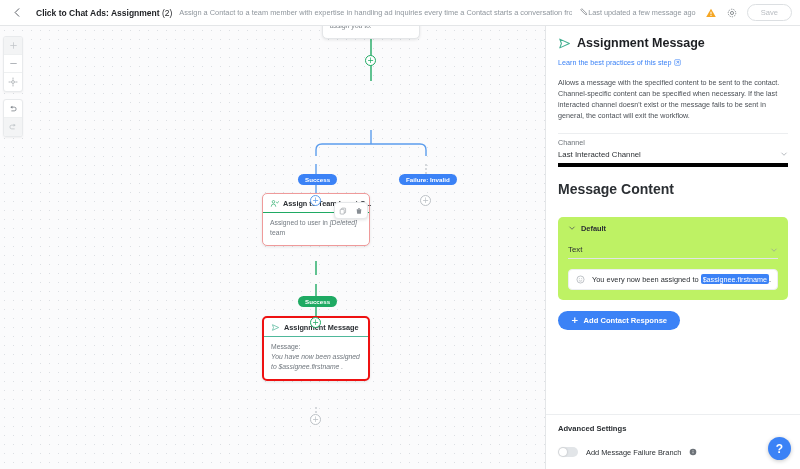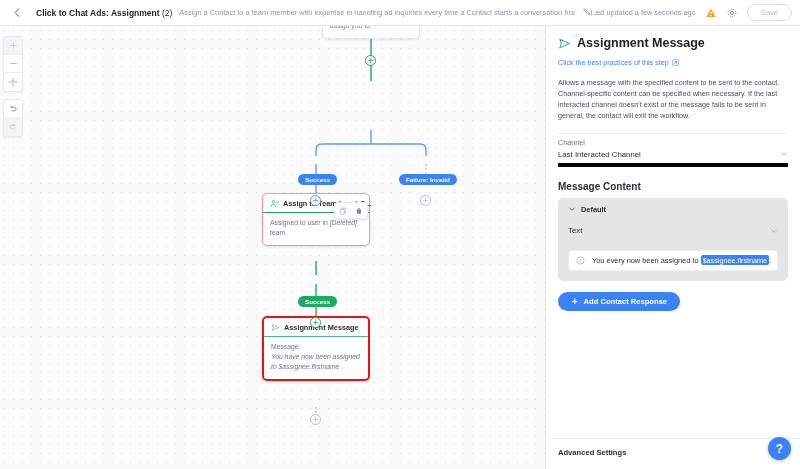--- a/index.html
+++ b/index.html
@@ -204,25 +204,25 @@
   }
   .select-row {
     display: flex; align-items: center; justify-content: space-between;
     border-bottom: 4px solid #000000;
     padding: 3px 0 4px 0; cursor: pointer;
   }
   .select-val { font-size: 7.8px; color: #2b2f33; }
   .chev { width: 8px; height: 8px; display:block; color:#8f969d; }
 
   .section-label {
-    font-size: 10px; font-weight: bold; color: #2b2f33; margin-top: 14px;
+    font-size: 14px; font-weight: bold; color: #2b2f33; margin-top: 14px;
   }
   .content-card {
-    margin-top: 6px;
-    background: #e5e5e5; border-radius: 5px;
+    margin-top: 20px;
+    background: #bef264; border-radius: 5px;
   }
   .card-header {
     display: flex; align-items: center; gap: 5px;
     padding: 7px 10px; font-size: 7.4px; font-weight: bold; color: #2b2f33;
     cursor: pointer;
   }
   .card-body { padding: 2px 10px 10px 10px; }
   .sub-label { font-size: 7.2px; color: #6b7177; margin-bottom: 2px; }
   .select-row.inner { border-bottom: 1px solid #e1e4e7; align-items: flex-end; }
   .msg-row {
@@ -294,21 +294,21 @@
       <span>Click to Chat Ads: Assignment</span>
       <span class="wf-count">(2)</span>
     </div>
     <div class="wf-desc">Assign a Contact to a team member with expertise in handling ad inquiries every time a Contact starts a conversation from a Click to Chat ad.</div>
     <div class="edit-pencil">
       <svg viewBox="0 0 16 16" width="9" height="9">
         <path d="M2.5 13.5 L3 11 L11 3 L13 5 L5 13 Z" fill="none" stroke="#6b7177" stroke-width="1.2" stroke-linejoin="round"></path>
       </svg>
     </div>
     <div class="topbar-right">
-      <div class="last-updated">Last updated a few seconds ago</div>
+      <div class="last-updated">Last updated a few message ago</div>
       <div>
         <svg class="warn-icon" viewBox="0 0 16 16">
           <path d="M8 2.2 L14.4 13.4 L1.6 13.4 Z" fill="#f5a623"></path>
           <rect x="7.35" y="6" width="1.3" height="3.8" rx="0.6" fill="#ffffff"></rect>
           <circle cx="8" cy="11.2" r="0.75" fill="#ffffff"></circle>
         </svg>
       </div>
       <div>
         <svg class="gear-icon" viewBox="0 0 20 20">
           <circle cx="10" cy="10" r="2.6" fill="none" stroke="#6b7177" stroke-width="1.3"></circle>
@@ -439,21 +439,21 @@
     <div class="panel-scroll">
 
       <div class="panel-title">
         <svg class="panel-title-icon" viewBox="0 0 16 16">
           <path d="M2.2 2.6 L14 8 L2.2 13.4 L4.2 8 Z" fill="none" stroke="#3fae8f" stroke-width="1.3" stroke-linejoin="round"></path>
         </svg>
         <span>Assignment Message</span>
       </div>
 
       <a class="best-practice">
-        <span>Click the best practices of this step</span>
+        <span>Learn the best practices of this step</span>
         <svg class="bp-ext" viewBox="0 0 16 16">
           <rect x="1.6" y="1.6" width="12.8" height="12.8" rx="2" fill="none" stroke="#3b82f6" stroke-width="1.4"></rect>
           <path d="M5.8 10.2 L10.2 5.8 M6.6 5.8 H10.2 V9.4" fill="none" stroke="#3b82f6" stroke-width="1.4" stroke-linecap="round" stroke-linejoin="round"></path>
         </svg>
       </a>
 
       <div class="panel-desc">Allows a message with the specified content to be sent to the contact. Channel-specific content can be specified when necessary. If the last interacted channel doesn't exist or the message fails to be sent in general, the contact will exit the workflow.</div>
 
       <div class="panel-hr"></div>
 
@@ -497,17 +497,28 @@
       </div>
 
       <button class="add-resp-btn">
         <span class="add-resp-plus">+</span>
         <span>Add Contact Response</span>
       </button>
     </div>
 
     <div class="adv-wrap">
       <div class="adv-title">Advanced Settings</div>
+      <div class="toggle-row">
+        <div class="toggle">
+          <div class="knob"></div>
+        </div>
+        <span class="toggle-label">Add Message Failure Branch</span>
+        <svg class="info-icon" viewBox="0 0 16 16">
+          <circle cx="8" cy="8" r="6.6" fill="#6b7177"></circle>
+          <rect x="7.3" y="6.8" width="1.4" height="4.4" rx="0.6" fill="#ffffff"></rect>
+          <circle cx="8" cy="4.9" r="0.85" fill="#ffffff"></circle>
+        </svg>
+      </div>
     </div>
   </div>
 
   <div class="help-fab">?</div>
 </div>
 
 </body></html>

